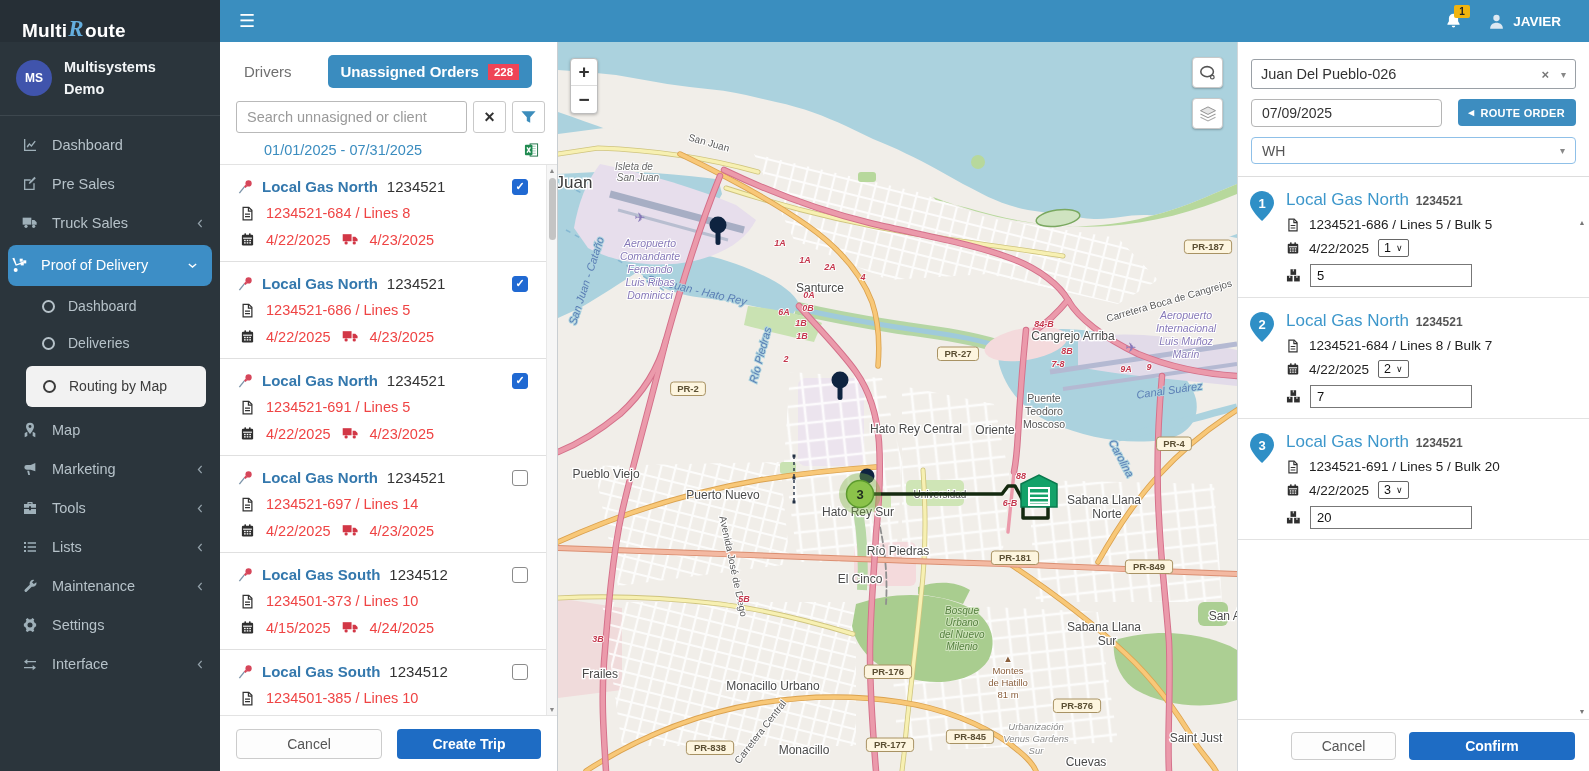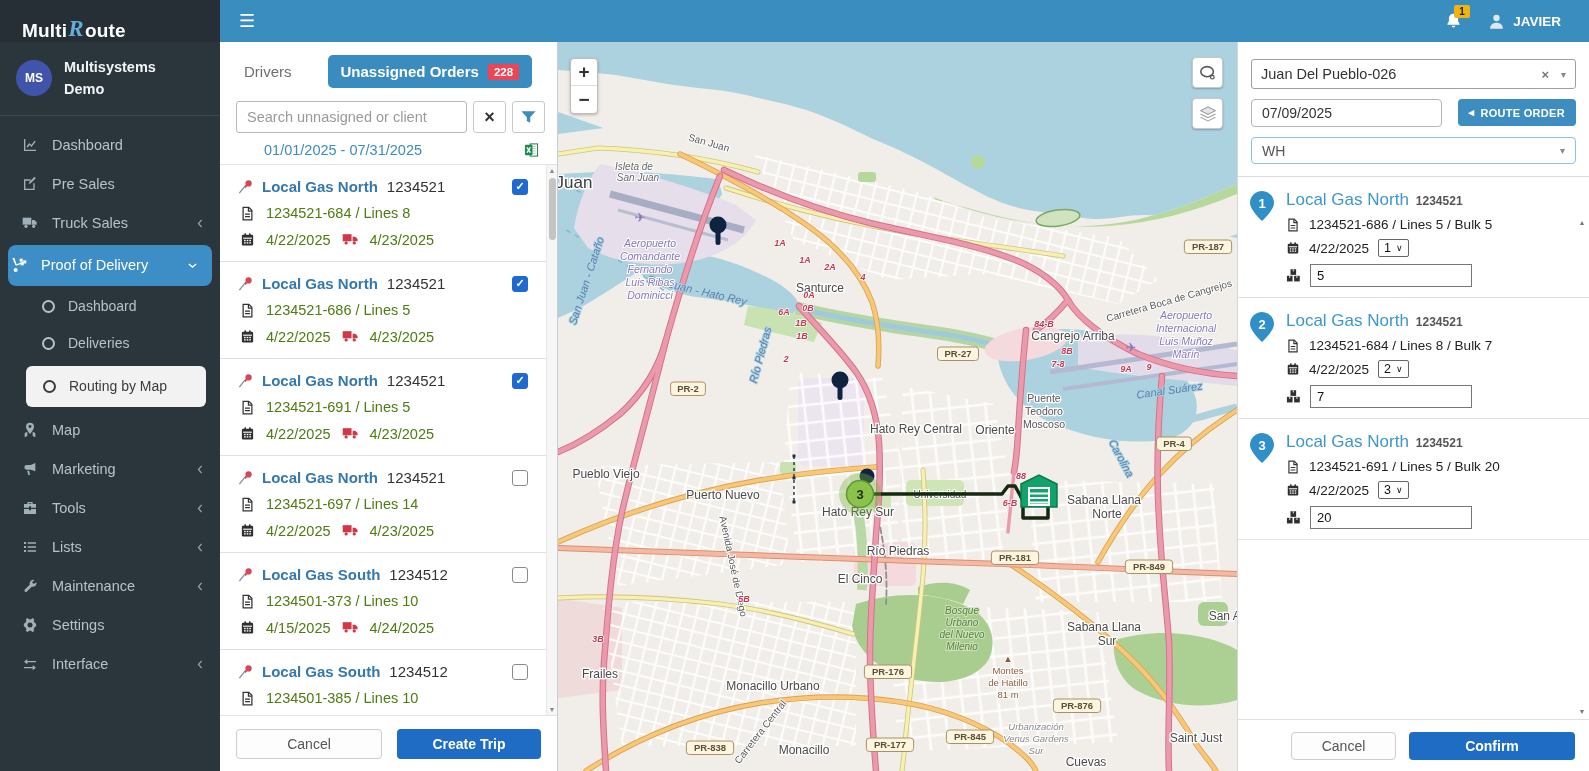--- a/index.html
+++ b/index.html
@@ -49,21 +49,21 @@
   .date-link { color:#3a8cbf; font-size:14.5px; cursor:pointer; text-decoration:none; }
   .excel { margin-left:auto; padding-right:2px; display:flex; cursor:pointer; }
   .orders-list { flex:1; overflow:hidden; border-top:1px solid #e3e3e3; position:relative; padding-right:11px; }
   .order-card { height:97px; padding:13px 4px 0 18px; border-bottom:1px solid #e0e0e0; }
   .oc-title { display:flex; gap:9px; align-items:center; font-size:15px; }
   .oc-client { color:#3478ad; font-weight:bold; }
   .oc-id { color:#333; }
   .oc-check { margin-left:auto; margin-right:14px; }
   .cb { width:16px; height:16px; border-radius:3px; border:1.5px solid #8b8b8b; background:#fff; display:flex; align-items:center; justify-content:center; cursor:pointer; }
   .cb.on { background:#2069d2; border-color:#2069d2; color:#fff; font-size:11px; font-weight:bold; }
-  .oc-row { display:flex; gap:11px; align-items:center; margin-top:10px; padding-left:2px; font-size:14.5px; color:#4d7c0f; }
+  .oc-row { display:flex; gap:11px; align-items:center; margin-top:10px; padding-left:2px; font-size:14.5px; color:#ef4444; }
   .vsb { position:absolute; right:0; top:0; bottom:0; width:11px; background:#f6f6f6; border-left:1px solid #e8e8e8; }
   .vsb .arr { position:absolute; left:0; right:0; text-align:center; font-size:7px; color:#888; }
   .vsb .thumb { position:absolute; top:13px; left:2px; width:7px; height:62px; background:#c4c4c4; border-radius:4px; }
   .panel-footer { height:56px; flex:none; display:flex; align-items:center; padding:0 16px; border-top:1px solid #e3e3e3; gap:15px; }
   .btn { height:30px; border-radius:4px; font-size:14px; display:flex; align-items:center; justify-content:center; cursor:pointer; }
   .btn-light { background:#fdfdfd; border:1px solid #ccc; color:#555; flex:1; }
   .btn-primary { background:#1e6cc4; color:#fff; border:none; font-weight:600; flex:1; }
 
   
   .map-area { flex:1; position:relative; background:#abd2de; overflow:hidden; }

